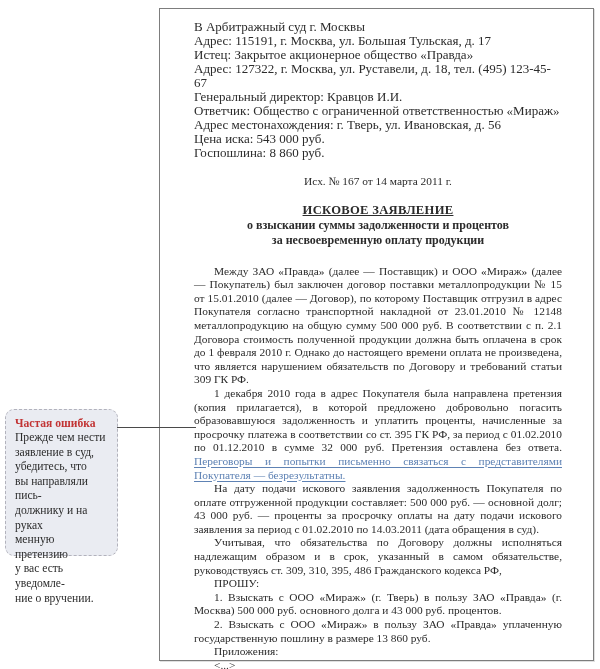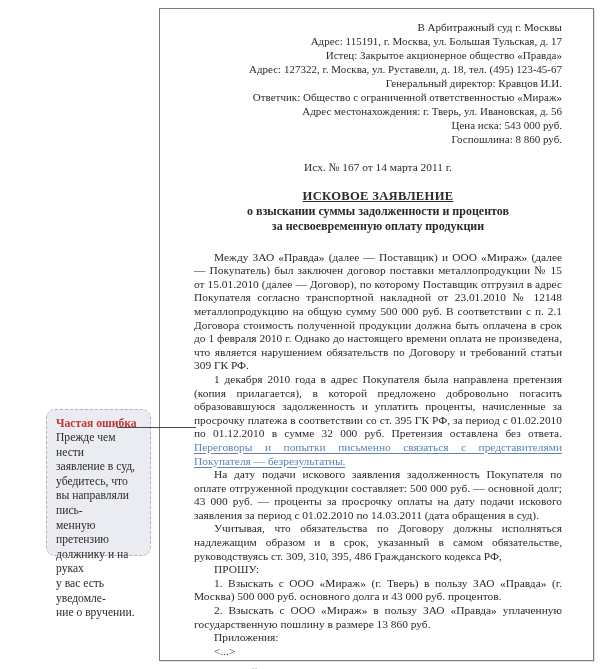--- a/index.html
+++ b/index.html
@@ -9,40 +9,39 @@
     overflow:hidden;
   }
   .document{
     position:absolute;left:159px;top:8px;width:435px;height:653px;
     box-sizing:border-box;background:#fff;
     border:1px solid #7d7d7d;box-shadow:1px 1px 0 rgba(0,0,0,0.12);
     padding:11px 31px 13px 34px;
     display:flex;flex-direction:column;
     font-size:11.4px;line-height:13.6px;
   }
-  .doc-header{text-align:right;font-size:11px;line-height:14px;}
+  .doc-header{text-align:left;font-size:13px;line-height:14px;}
   .ref-line{margin-top:15px;text-align:center;}
   .title-block{text-align:center;font-weight:bold;margin-top:14px;line-height:15px;}
   .title-main{font-size:12.6px;letter-spacing:0.3px;text-decoration:underline;}
   .title-sub{font-size:12px;}
   .doc-body{margin-top:17px;}
   .para{margin:0;text-align:justify;text-indent:20px;}
   .indented{padding-left:20px;}
   .hl{color:#5e82b4;text-decoration:underline;text-underline-offset:2px;}
   .spacer{flex:1;}
   .signature-row{display:flex;align-items:baseline;margin-top:8px;}
   .sig-position{flex:1;}
   .sig-script{font-style:italic;margin-right:72px;}
   .callout{
-    position:absolute;left:5px;top:409px;width:105px;height:147px;
+    position:absolute;left:5px;top:409px;width:113px;height:147px;
     box-sizing:border-box;background:#eaecf2;
     border:1px dashed #b2b2bc;border-radius:9px;
     padding:6px 8px 6px 9px;
     font-size:11.6px;
-    margin-left:41px;
   }
   .callout-title{color:#c23434;font-weight:bold;line-height:15px;}
   .callout-line{line-height:14.6px;}
   .connector{
     position:absolute;left:117px;top:427px;width:79px;height:1px;
     background:#4a4a4a;
   }
 </style>
 </head>
 <body>
@@ -88,19 +87,19 @@
     <span class="sig-name">И.И. Кравцов</span>
   </div>
 </div>
 
 <div class="callout">
   <div class="callout-title">Частая ошибка</div>
   <div class="callout-line">Прежде чем нести</div>
   <div class="callout-line">заявление в суд,</div>
   <div class="callout-line">убедитесь, что</div>
   <div class="callout-line">вы направляли пись-</div>
+  <div class="callout-line">должнику и на руках</div>
   <div class="callout-line">менную претензию</div>
-  <div class="callout-line">должнику и на руках</div>
   <div class="callout-line">у вас есть уведомле-</div>
   <div class="callout-line">ние о вручении.</div>
 </div>
 
 <div class="connector"></div>
 
 </body></html>

